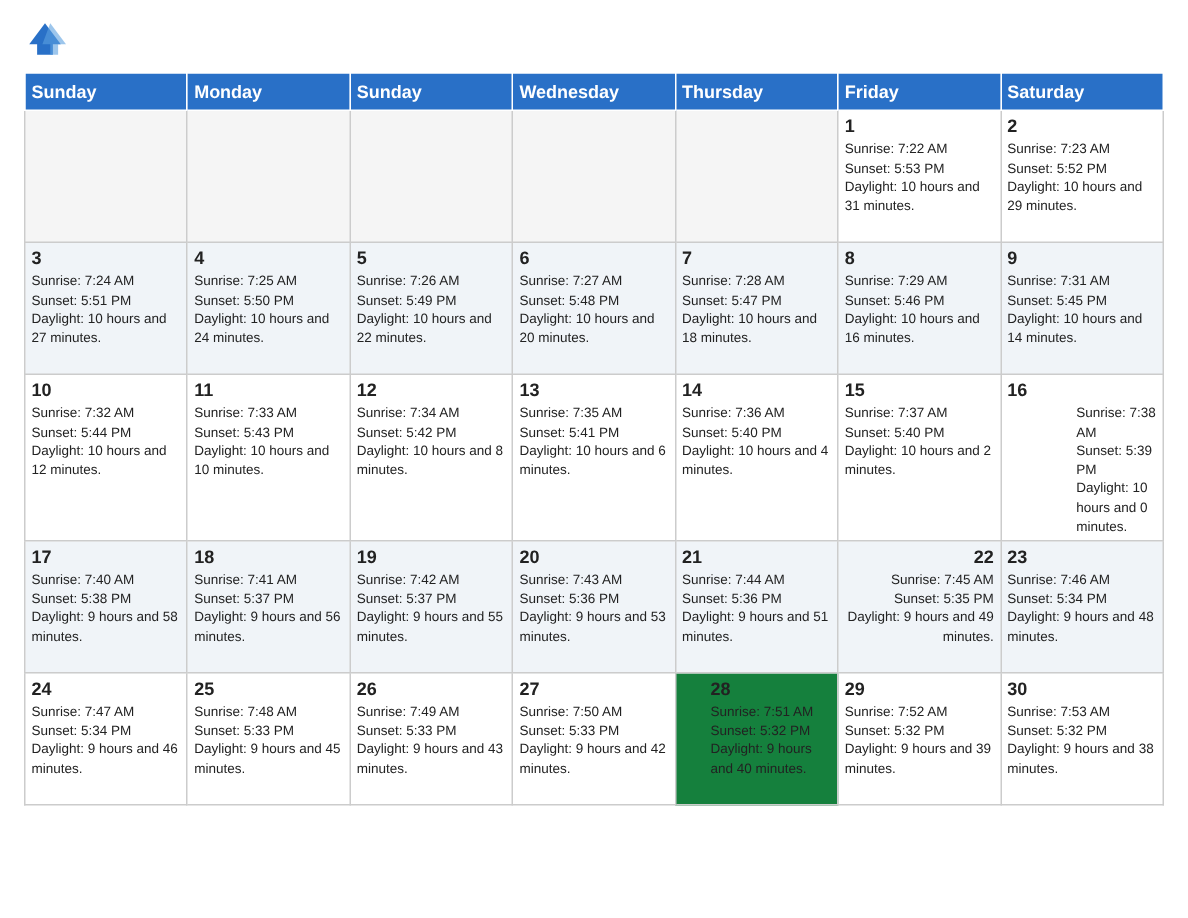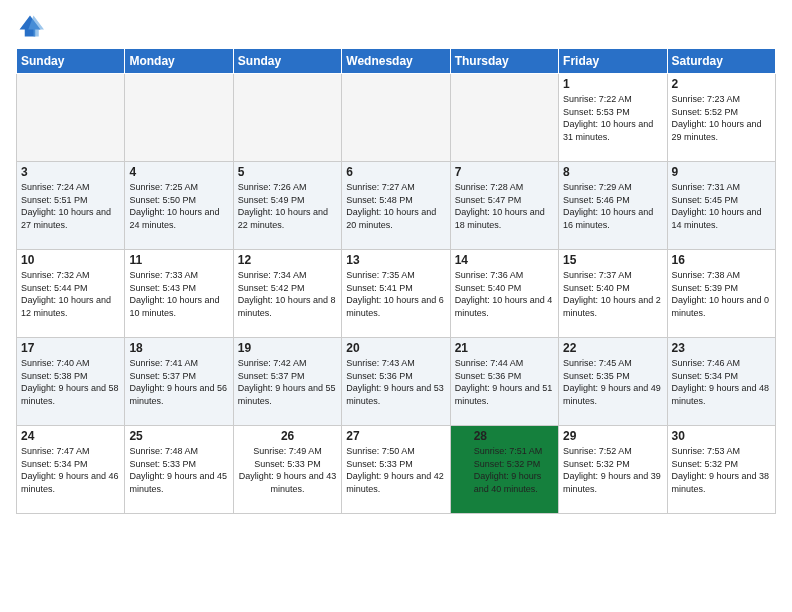--- a/index.html
+++ b/index.html
@@ -221,21 +221,21 @@
 Daylight: 10 hours and 4 minutes.</div>
           </td>
           <td style="background: rgb(255, 255, 255);">
             <span class="day-number">15</span>
             <div class="cell-text" style="white-space: pre-line;">Sunrise: 7:37 AM
 Sunset: 5:40 PM
 Daylight: 10 hours and 2 minutes.</div>
           </td>
           <td style="background: rgb(255, 255, 255);">
             <span class="day-number">16</span>
-            <div class="cell-text" style="white-space: pre-line;">Sunrise: 7:38 AM
+            <div class="cell-text" style="white-space: pre-line; margin-left: 46px;">Sunrise: 7:38 AM
 Sunset: 5:39 PM
 Daylight: 10 hours and 0 minutes.</div>
           </td>
         </tr>
         <tr>
           <td style="background: rgb(240, 244, 248);">
             <span class="day-number">17</span>
             <div class="cell-text" style="white-space: pre-line;">Sunrise: 7:40 AM
 Sunset: 5:38 PM
 Daylight: 9 hours and 58 minutes.</div>
@@ -257,21 +257,21 @@
             <div class="cell-text" style="white-space: pre-line;">Sunrise: 7:43 AM
 Sunset: 5:36 PM
 Daylight: 9 hours and 53 minutes.</div>
           </td>
           <td style="background: rgb(240, 244, 248);">
             <span class="day-number">21</span>
             <div class="cell-text" style="white-space: pre-line;">Sunrise: 7:44 AM
 Sunset: 5:36 PM
 Daylight: 9 hours and 51 minutes.</div>
           </td>
-          <td style="background: rgb(240, 244, 248);">
+          <td style="background: rgb(240, 244, 248); text-align: right;">
             <span class="day-number">22</span>
             <div class="cell-text" style="white-space: pre-line;">Sunrise: 7:45 AM
 Sunset: 5:35 PM
 Daylight: 9 hours and 49 minutes.</div>
           </td>
           <td style="background: rgb(240, 244, 248);">
             <span class="day-number">23</span>
             <div class="cell-text" style="white-space: pre-line;">Sunrise: 7:46 AM
 Sunset: 5:34 PM
 Daylight: 9 hours and 48 minutes.</div>
@@ -283,21 +283,21 @@
             <div class="cell-text" style="white-space: pre-line;">Sunrise: 7:47 AM
 Sunset: 5:34 PM
 Daylight: 9 hours and 46 minutes.</div>
           </td>
           <td style="background: rgb(255, 255, 255);">
             <span class="day-number">25</span>
             <div class="cell-text" style="white-space: pre-line;">Sunrise: 7:48 AM
 Sunset: 5:33 PM
 Daylight: 9 hours and 45 minutes.</div>
           </td>
-          <td style="background: rgb(255, 255, 255); text-align: center;">
+          <td style="background: rgb(255, 255, 255);">
             <span class="day-number">26</span>
             <div class="cell-text" style="white-space: pre-line;">Sunrise: 7:49 AM
 Sunset: 5:33 PM
 Daylight: 9 hours and 43 minutes.</div>
           </td>
           <td style="background: rgb(255, 255, 255);">
             <span class="day-number">27</span>
             <div class="cell-text" style="white-space: pre-line;">Sunrise: 7:50 AM
 Sunset: 5:33 PM
 Daylight: 9 hours and 42 minutes.</div>

